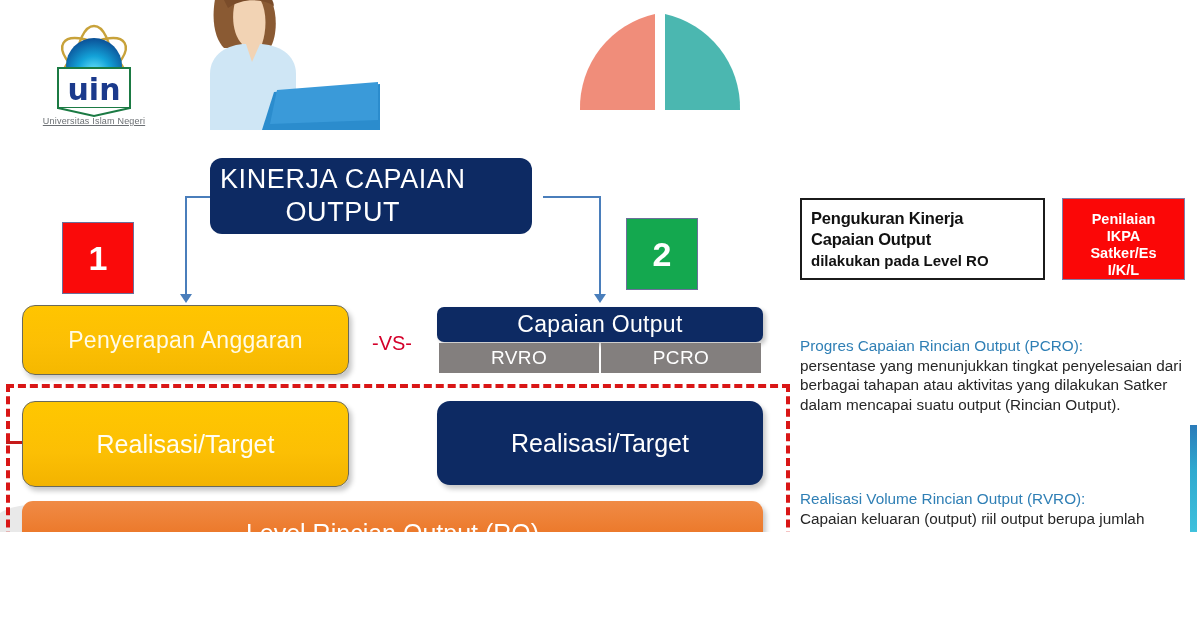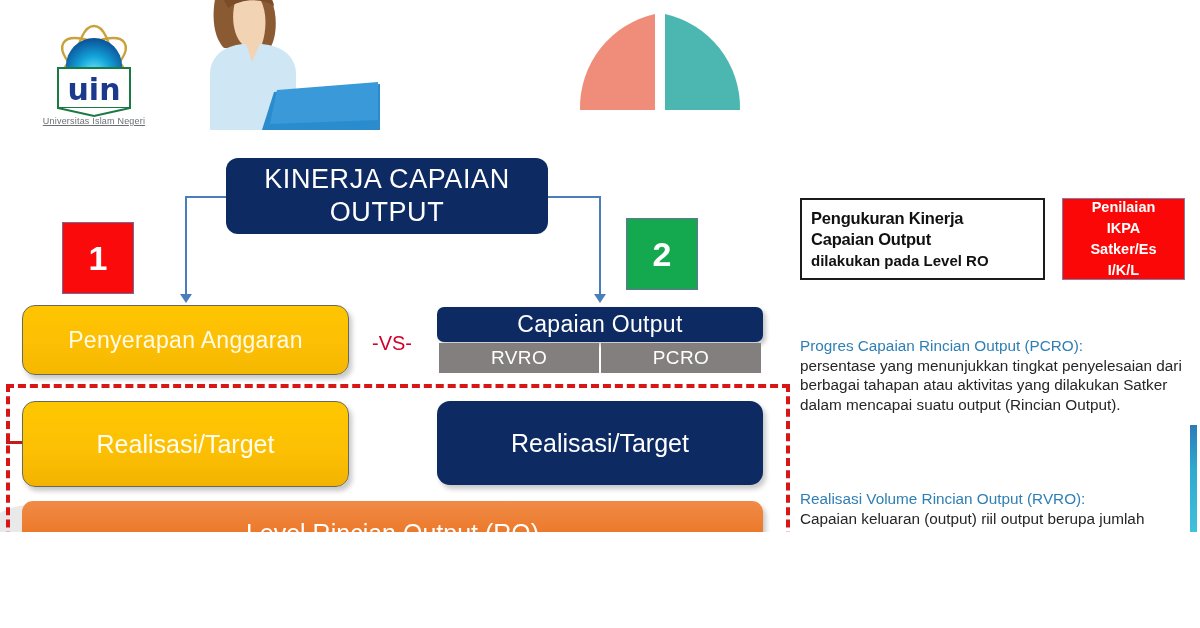--- a/index.html
+++ b/index.html
@@ -17,24 +17,24 @@
   .banner{position:absolute;left:0;top:0;width:1200px;height:130px;background:#fff;overflow:hidden;}
 
   .logo{position:absolute;left:38px;top:20px;width:112px;height:108px;}
   .logo-cap{position:absolute;left:0;top:0;font-size:9px;color:#6b6f73;width:112px;text-align:center;top:96px;letter-spacing:.2px;text-decoration:underline;}
 
   .person{position:absolute;left:150px;top:-8px;width:230px;height:138px;}
   .pie{position:absolute;left:560px;top:-20px;width:200px;height:150px;}
 
   
   .title-box{
-    position:absolute;left:226px;top:158px;width:322px;height:76px;
+    position:absolute;left:210px;top:158px;width:322px;height:76px;
     background:#0d2a63;border-radius:12px;
     color:#ffffff;font-size:27px;line-height:33px;
-    display:flex;align-items:center;justify-content:center;text-align:center;
+    display:flex;align-items:center;text-align:center;
     letter-spacing:.6px;
   }
   .title-box span{display:block;padding:0 10px;}
 
   
   .conn{position:absolute;background:#4a7ebb;}
   .arrowhead{position:absolute;width:0;height:0;border-left:6px solid transparent;border-right:6px solid transparent;border-top:9px solid #4a7ebb;}
 
   
   .badge{
@@ -122,21 +122,21 @@
     border:2px solid #1b1b1b;background:#ffffff;box-sizing:border-box;
     padding:8px 9px;color:#111;
   }
   .pengukuran .l1,.pengukuran .l2{font-weight:700;font-size:16.5px;line-height:21px;letter-spacing:-.2px;}
   .pengukuran .l3{font-weight:700;font-size:15px;line-height:22px;}
 
   .ikpa{
     position:absolute;left:1062px;top:198px;width:123px;height:82px;
     background:#fb0707;border:1px solid #7e7fa8;box-sizing:border-box;
     color:#ffffff;font-weight:700;font-size:14.5px;line-height:17px;
-    display:flex;flex-direction:column;align-items:center;justify-content:space-between;
+    display:flex;flex-direction:column;align-items:center;justify-content:flex-end;
     text-align:center;
   }
 
   .note{position:absolute;left:800px;width:385px;color:#262626;font-size:15.3px;line-height:19.6px;}
   .note .hd{color:#2f7fb5;}
   .note-pcro{top:336px;}
   .note-rvro{top:489px;}
 
   .edge-bar{
     position:absolute;left:1190px;top:425px;width:7px;height:203px;

